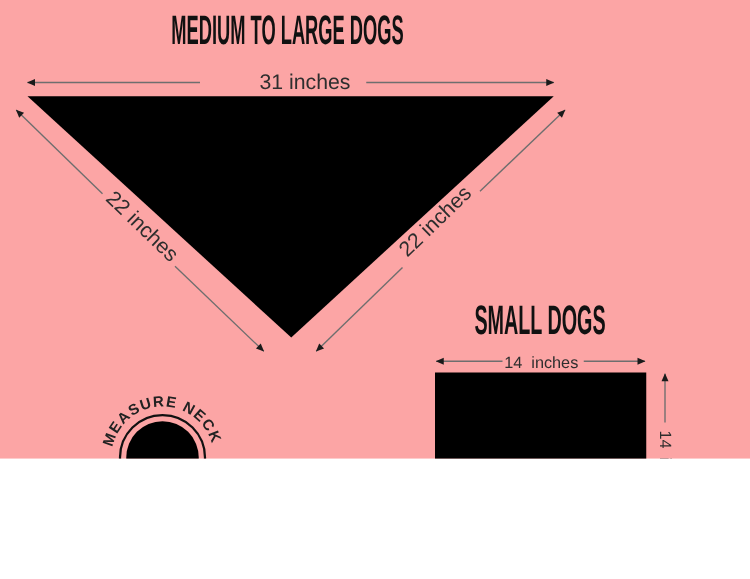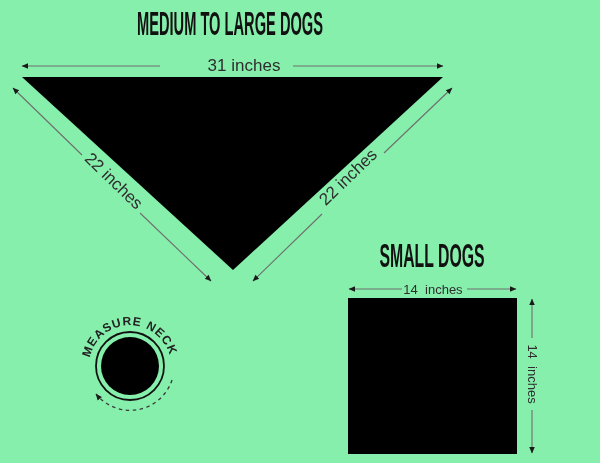--- a/index.html
+++ b/index.html
@@ -1,20 +1,20 @@
 <!DOCTYPE html>
 <html><head>
 <meta charset="utf-8">
 <style>
   html, body { margin: 0; padding: 0; background: #ffffff; }
   .canvas {
     position: relative;
     width: 600px;
-    height: 463px;
-    background: #86efac;
+    height: 367px;
+    background: #fca5a5;
     font-family: "Liberation Sans", sans-serif;
     overflow: hidden;
   }
   svg text { fill: #1f1f1f; }
   .heading {
     font-family: "Liberation Sans", sans-serif;
     font-weight: bold;
     font-size: 33px;
     fill: #111111;
   }

